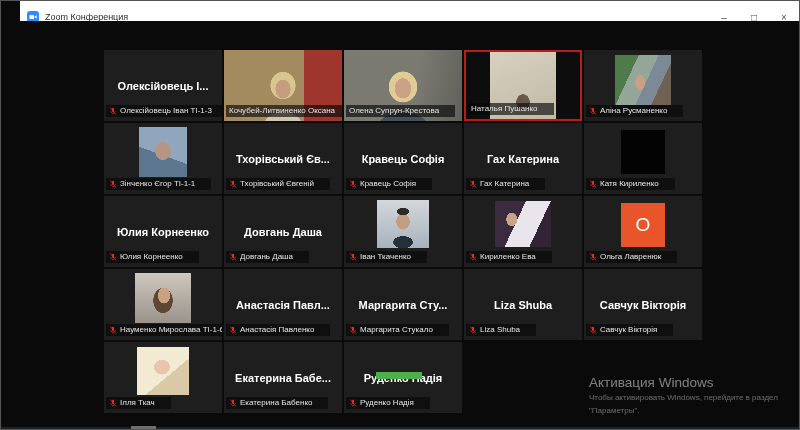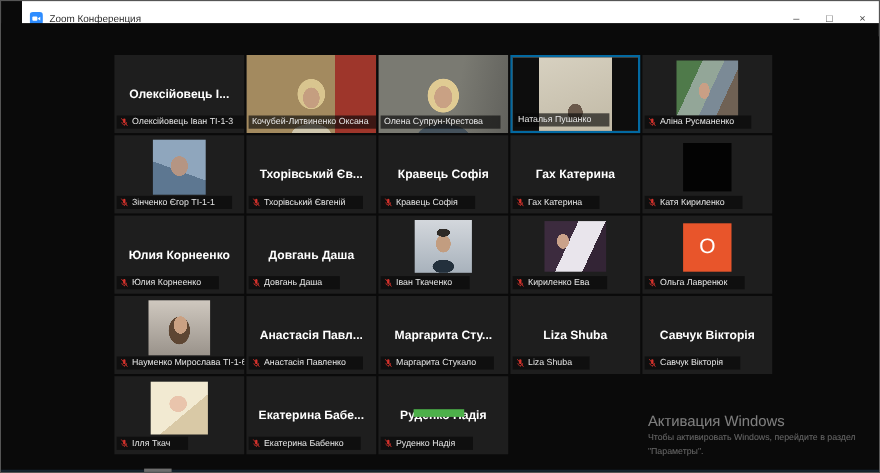--- a/index.html
+++ b/index.html
@@ -7,21 +7,21 @@
   
   .titlebar{position:absolute;top:0;left:0;right:0;height:32px;background:#ffffff;display:flex;align-items:center;margin-left:19px;}
   .app-icon{margin-left:7px;width:12px;height:12px;display:flex;}
   .title{margin-left:6px;font-size:9px;color:#2b2b2b;}
   .controls{margin-left:auto;display:flex;height:100%;}
   .ctrl{width:30px;display:flex;align-items:center;justify-content:center;font-size:10px;color:#4d4d4d;cursor:default;}
   
   .main{position:absolute;top:20px;left:0;right:0;bottom:0;background:#0a0a0a;}
   #video-grid{position:absolute;left:103px;top:29px;display:grid;grid-template-columns:repeat(5,118px);grid-auto-rows:71px;gap:2px;}
   .tile{position:relative;background:#1e1e1e;overflow:hidden;box-sizing:border-box;}
-  .tile.active{border:2px solid #0369a1;}
+  .tile.active{border:2px solid #b91c1c;}
   .display-name{position:absolute;inset:0;display:flex;align-items:center;justify-content:center;font-weight:bold;font-size:11px;color:#fff;white-space:nowrap;}
   .name-label{position:absolute;left:2px;bottom:4px;display:flex;align-items:center;gap:3px;background:rgba(8,8,8,.65);padding:1px 16px 2px 3px;font-size:8px;color:#e6e6e6;white-space:nowrap;max-width:110px;overflow:hidden;z-index:2;}
   .mic-icon{width:8px;height:8px;flex:0 0 auto;}
   .green-indicator{position:absolute;left:32px;top:30px;width:46px;height:7px;background:#4db04a;z-index:1;}
   
   .visual{position:absolute;}
   .v-video-oksana{inset:0;background:
     radial-gradient(ellipse 26px 14px at 50% 102%, #cfc6ad 68%, transparent 70%),
     radial-gradient(ellipse 12px 15px at 50% 55%, #c59e80 62%, transparent 64%),
     radial-gradient(ellipse 22px 24px at 50% 50%, #d9c58f 56%, transparent 58%),

